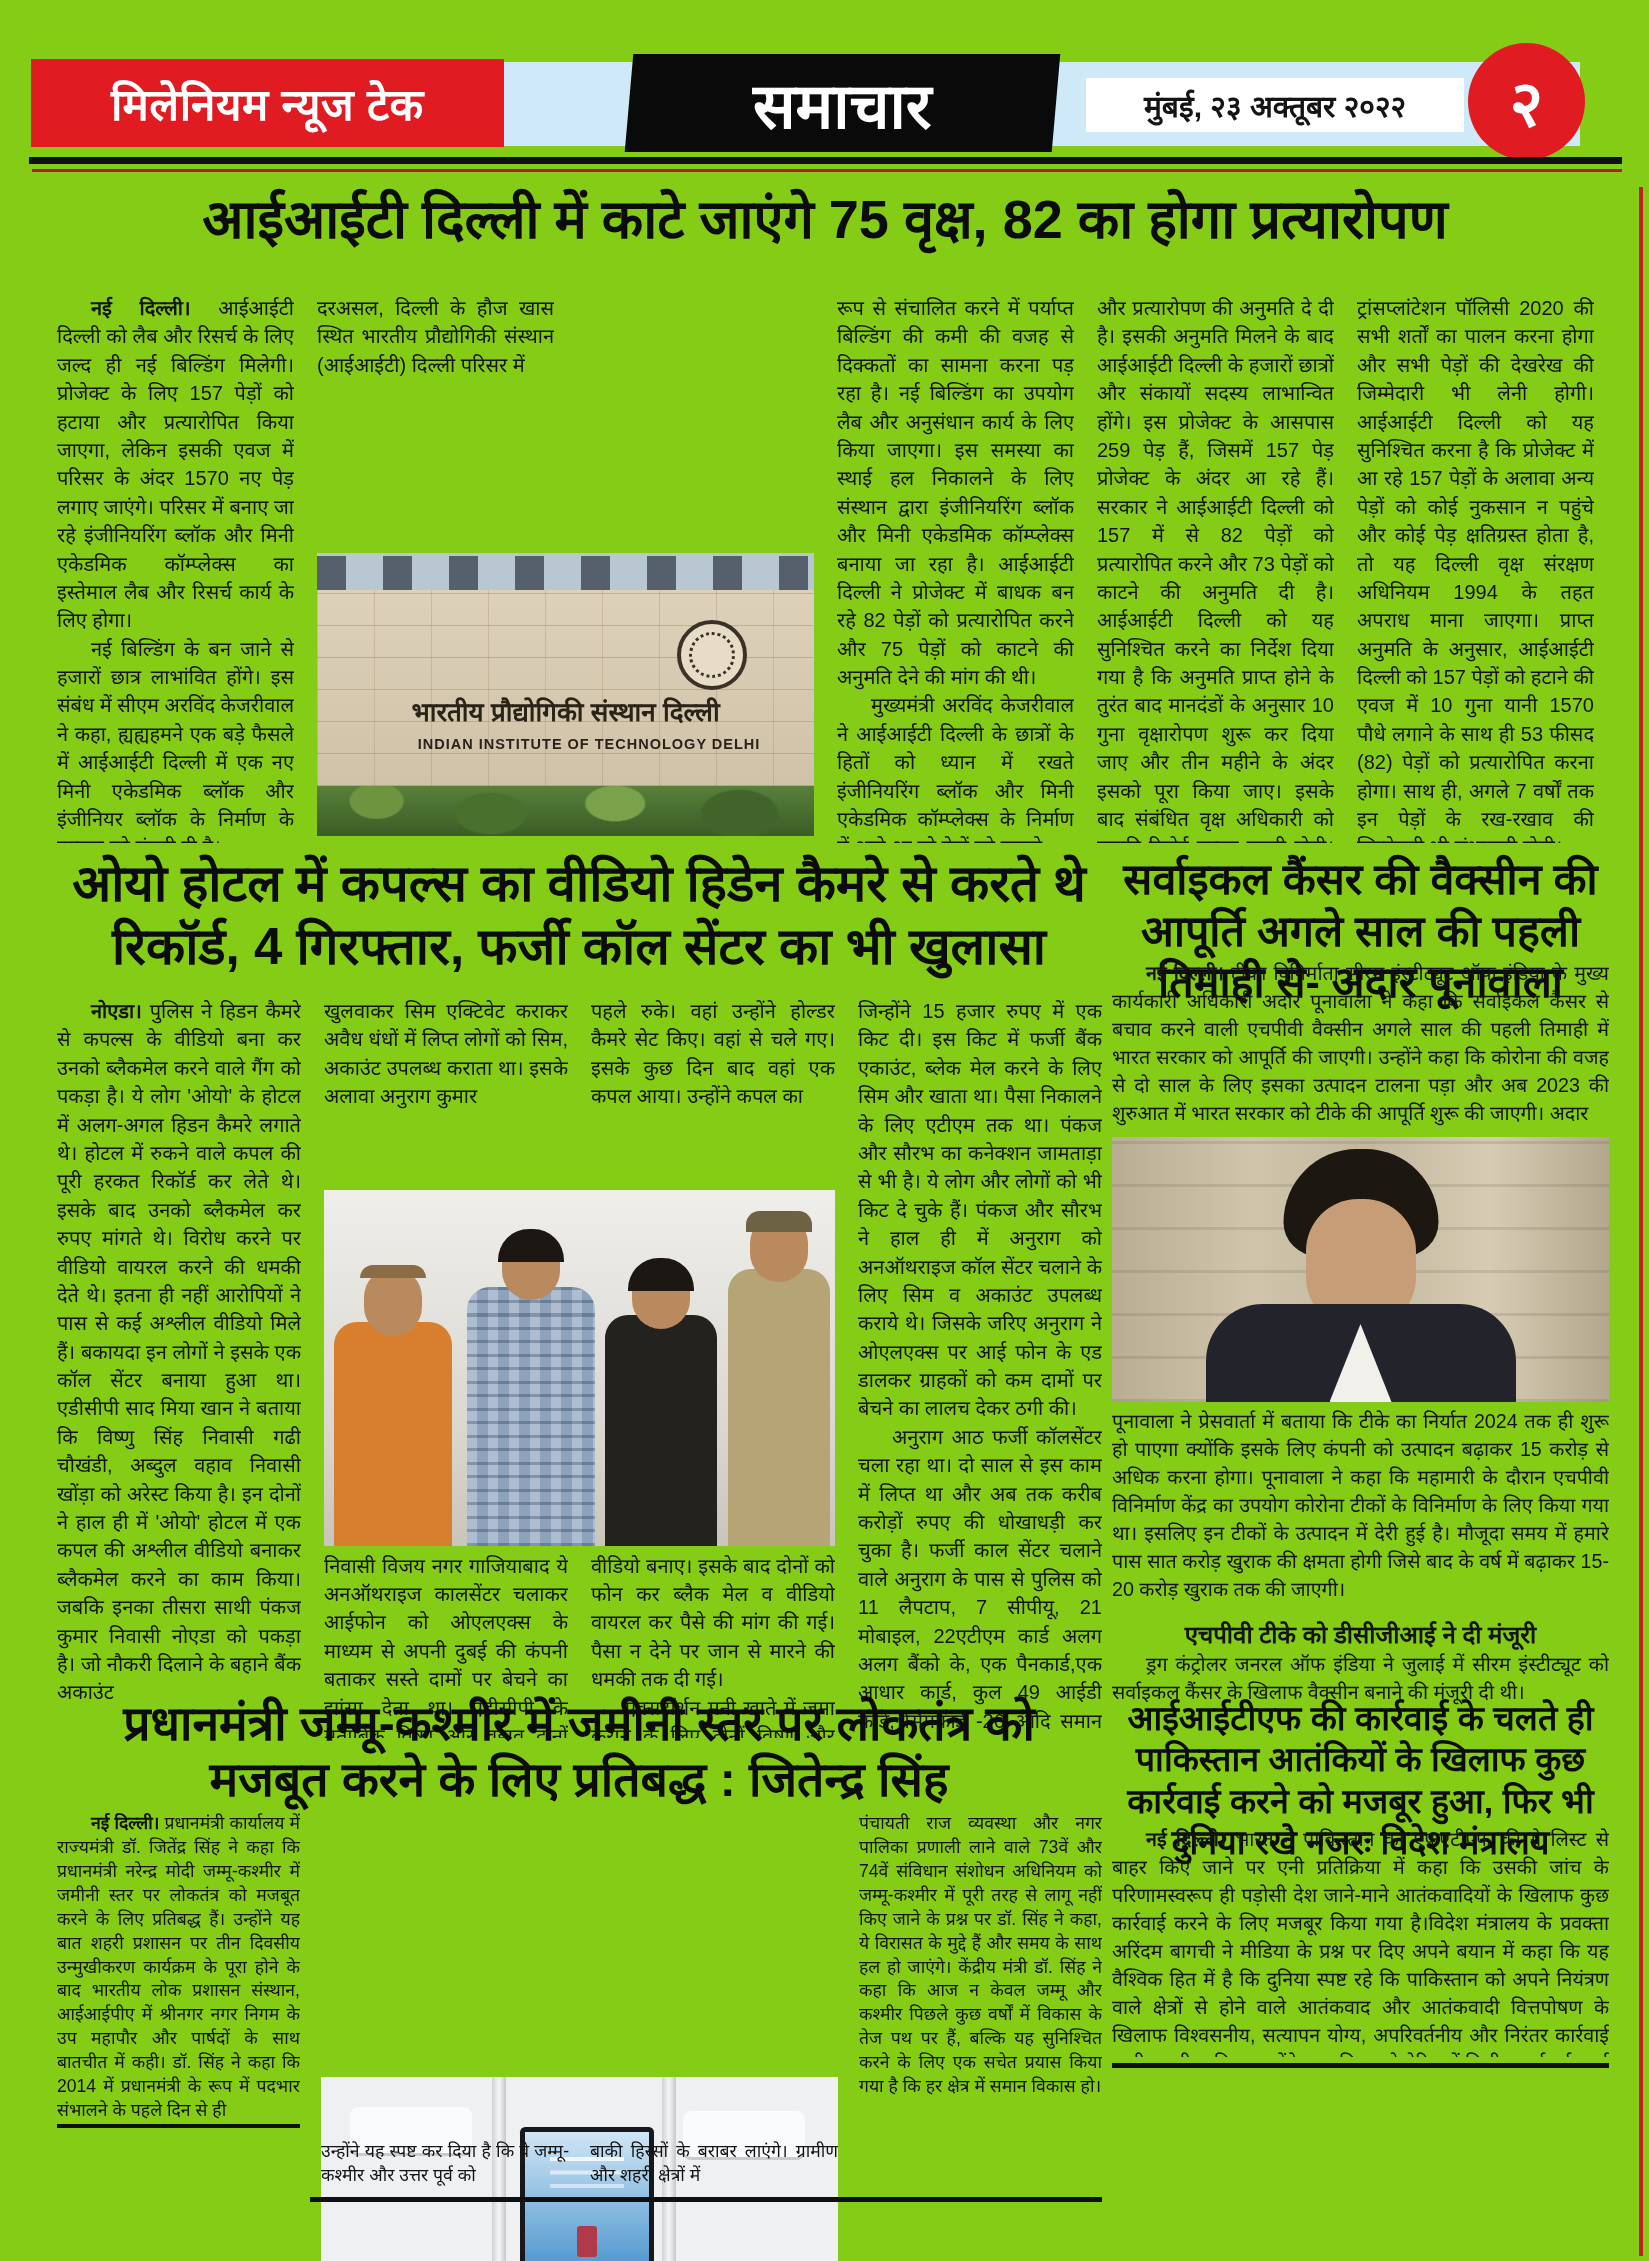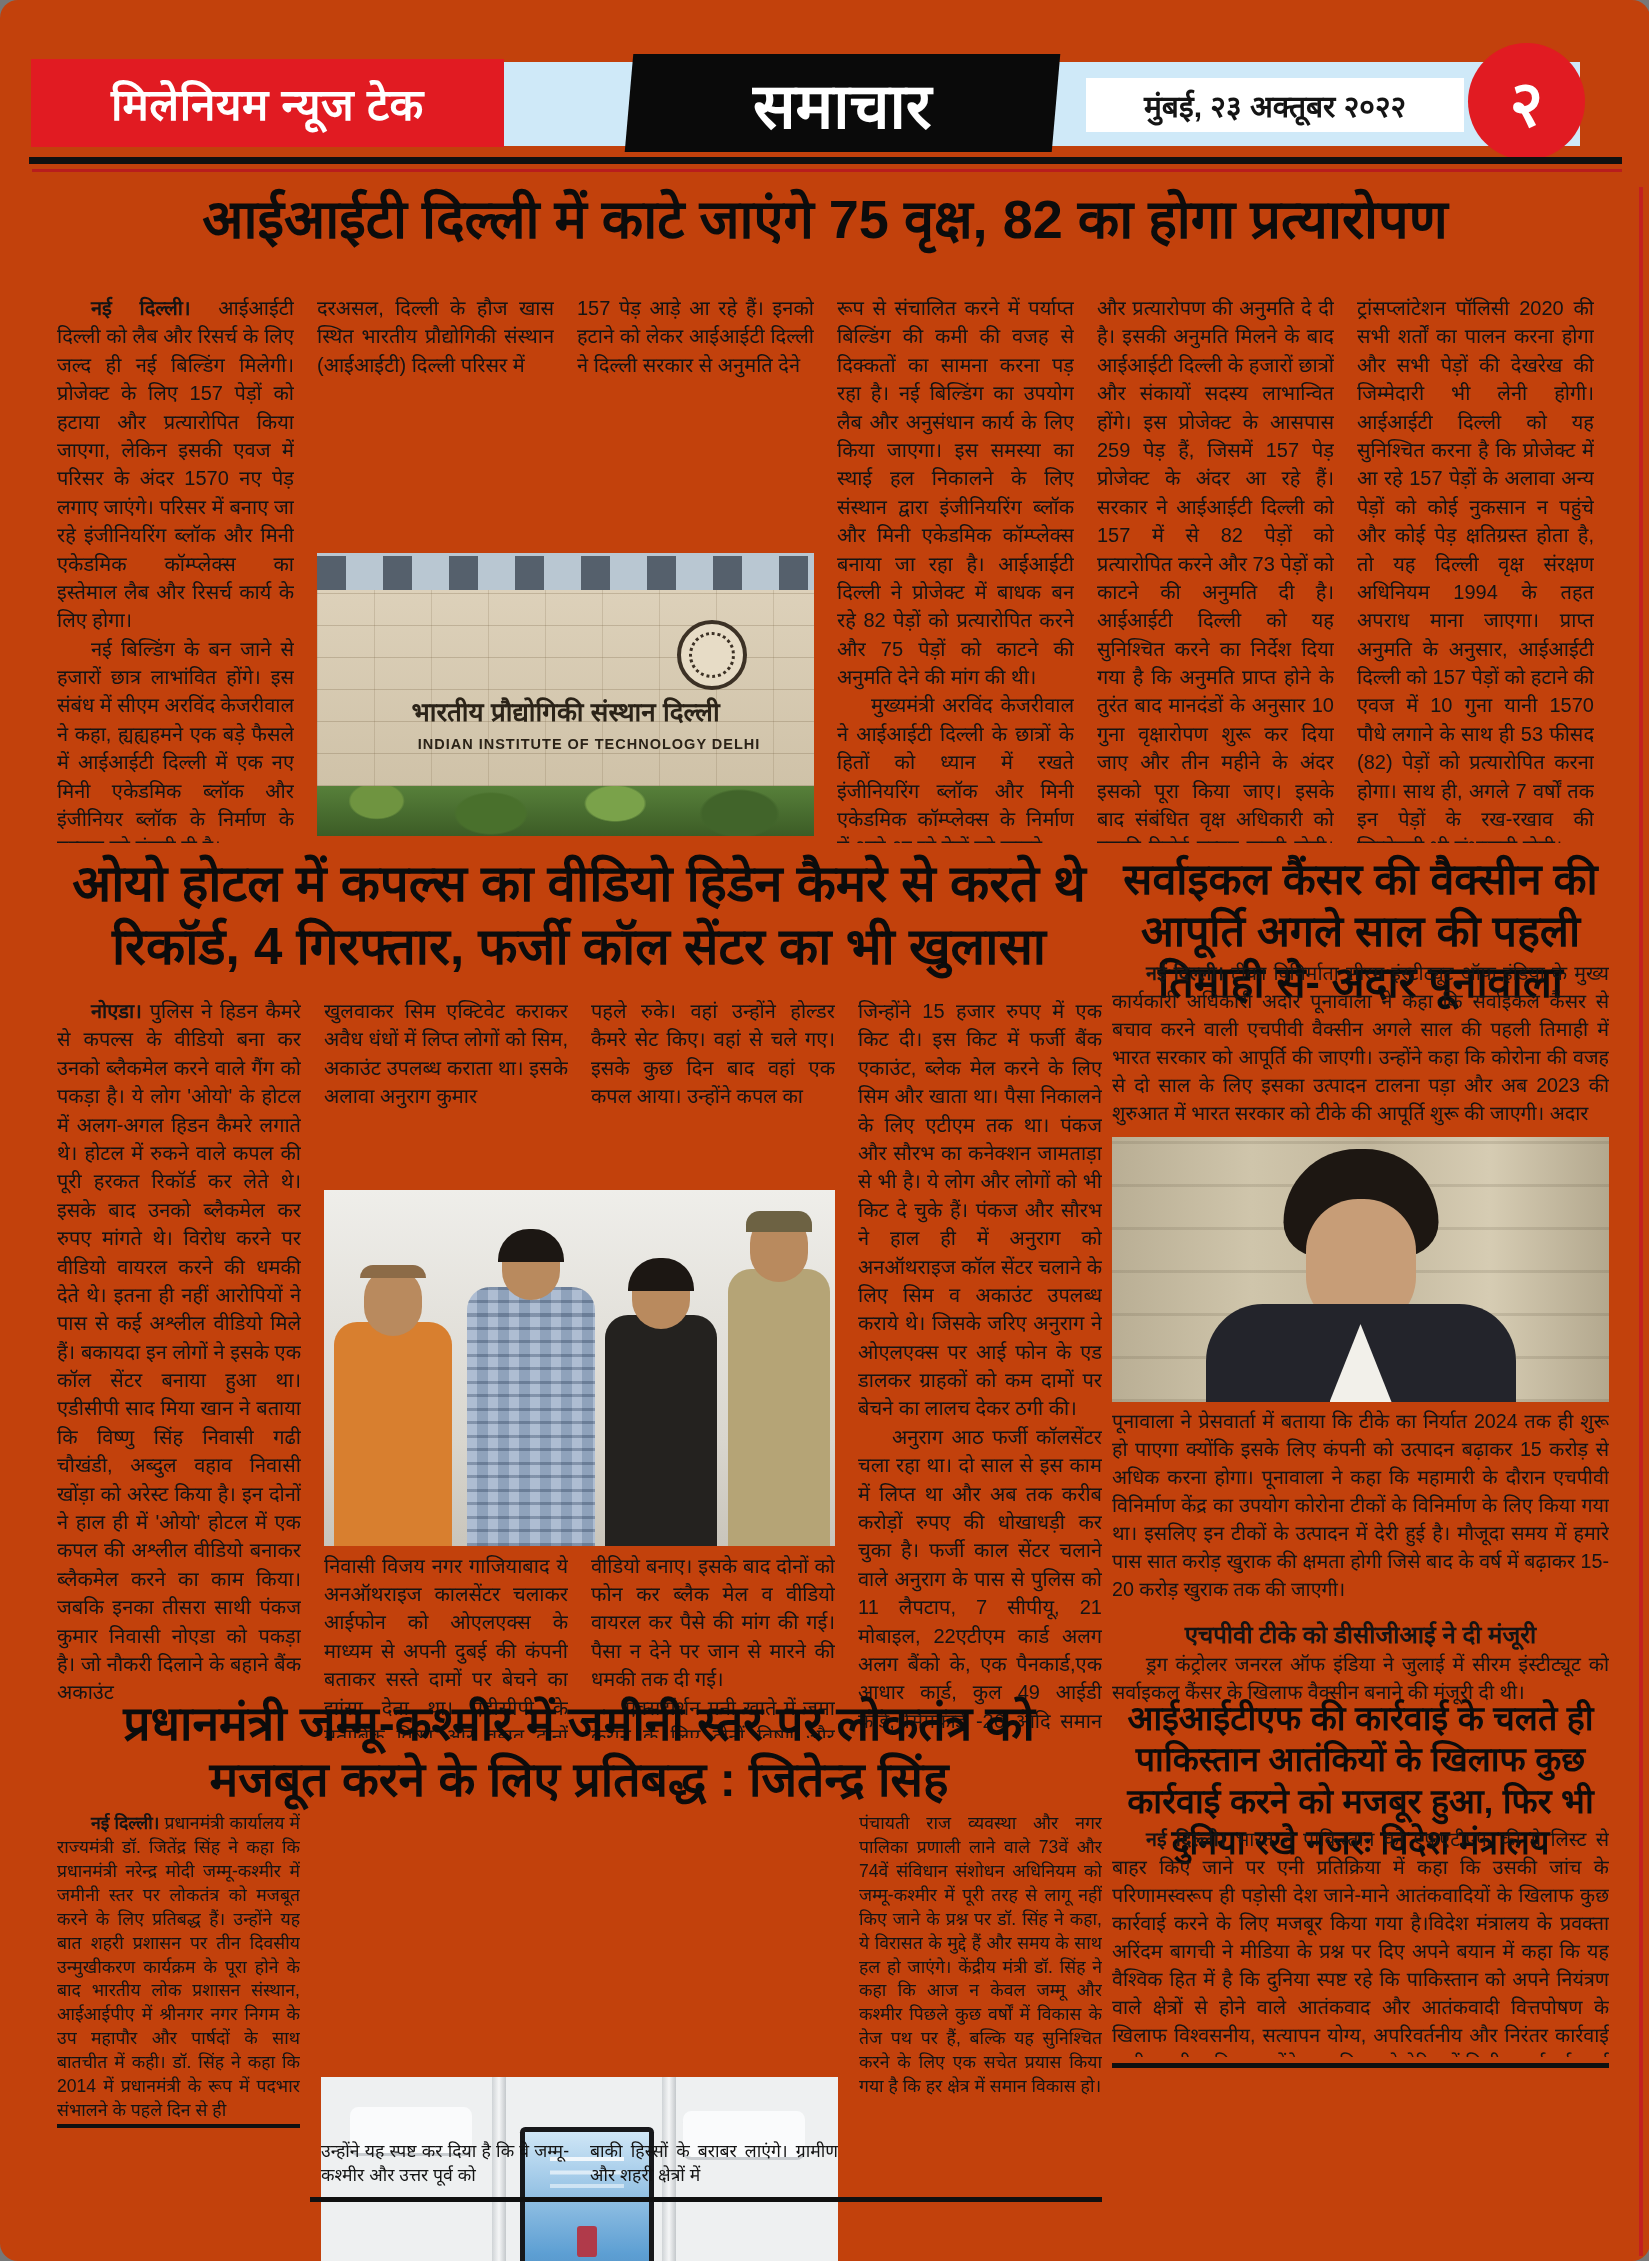--- a/index.html
+++ b/index.html
@@ -1,17 +1,17 @@
 <!DOCTYPE html>
 <html style="font-size:8.3px"><head>
 <meta charset="utf-8">
 <style>
   html,body{margin:0;padding:0;background:#777;}
-  .page{position:relative;width:1650px;height:2261px;background:#c2410c;overflow:hidden;
-        font-family:"Liberation Sans",sans-serif;color:#141414;border-radius:18px;}
+  .page{position:relative;width:1650px;height:2261px;background:#84cc16;overflow:hidden;
+        font-family:"Liberation Sans",sans-serif;color:#141414;}
   .abs{position:absolute;}
 
   
   .band{left:31px;top:62px;width:1549px;height:84px;background:#cfe9f8;}
   .brand{left:31px;top:59px;width:473px;height:88px;background:#e11b22;display:flex;align-items:center;justify-content:center;}
   .brand span{color:#fff;font-weight:bold;font-size:44px;letter-spacing:0.5px;white-space:nowrap;}
   .samachar{left:629px;top:54px;width:427px;height:98px;background:#0a0a0a;transform:skewX(-5deg);
             display:flex;align-items:center;justify-content:center;}
   .samachar span{color:#fff;font-weight:bold;font-size:63px;transform:skewX(5deg);}
   .datebox{left:1086px;top:78px;width:378px;height:54px;background:#ffffff;display:flex;align-items:center;justify-content:center;}
@@ -171,21 +171,20 @@
 
   <div class="abs a1-body">
     <div class="ncol bodytext clip">
       <p class="ind"><b class="lead">नई दिल्ली।</b> <span>आईआईटी दिल्ली को लैब और रिसर्च के लिए जल्द ही नई बिल्डिंग मिलेगी। प्रोजेक्ट के लिए 157 पेड़ों को हटाया और प्रत्यारोपित किया जाएगा, लेकिन इसकी एवज में परिसर के अंदर 1570 नए पेड़ लगाए जाएंगे। परिसर में बनाए जा रहे इंजीनियरिंग ब्लॉक और मिनी एकेडमिक कॉम्प्लेक्स का इस्तेमाल लैब और रिसर्च कार्य के लिए होगा।</span></p>
       <p class="ind">नई बिल्डिंग के बन जाने से हजारों छात्र लाभांवित होंगे। इस संबंध में सीएम अरविंद केजरीवाल ने कहा, ह्यह्यहमने एक बड़े फैसले में आईआईटी दिल्ली में एक नए मिनी एकेडमिक ब्लॉक और इंजीनियर ब्लॉक के निर्माण के प्रस्ताव को मंजूरी दी है।</p>
     </div>
 
     <div class="dcol">
       <div class="toprow bodytext">
         <div class="clip">दरअसल, दिल्ली के हौज खास स्थित भारतीय प्रौद्योगिकी संस्थान (आईआईटी) दिल्ली परिसर में</div>
-        <div class="clip">157 पेड़ आड़े आ रहे हैं। इनको हटाने को लेकर आईआईटी दिल्ली ने दिल्ली सरकार से अनुमति देने</div>
       </div>
 
       <div class="photo ph-iit">
         <div class="iit-sky">
           <div class="iit-bld"></div>
         </div>
         <div class="iit-wall"></div>
         <div class="iit-logo"></div>
         <div class="iit-sign">
           <div class="iit-sign-hi">भारतीय प्रौद्योगिकी संस्थान दिल्ली</div>

